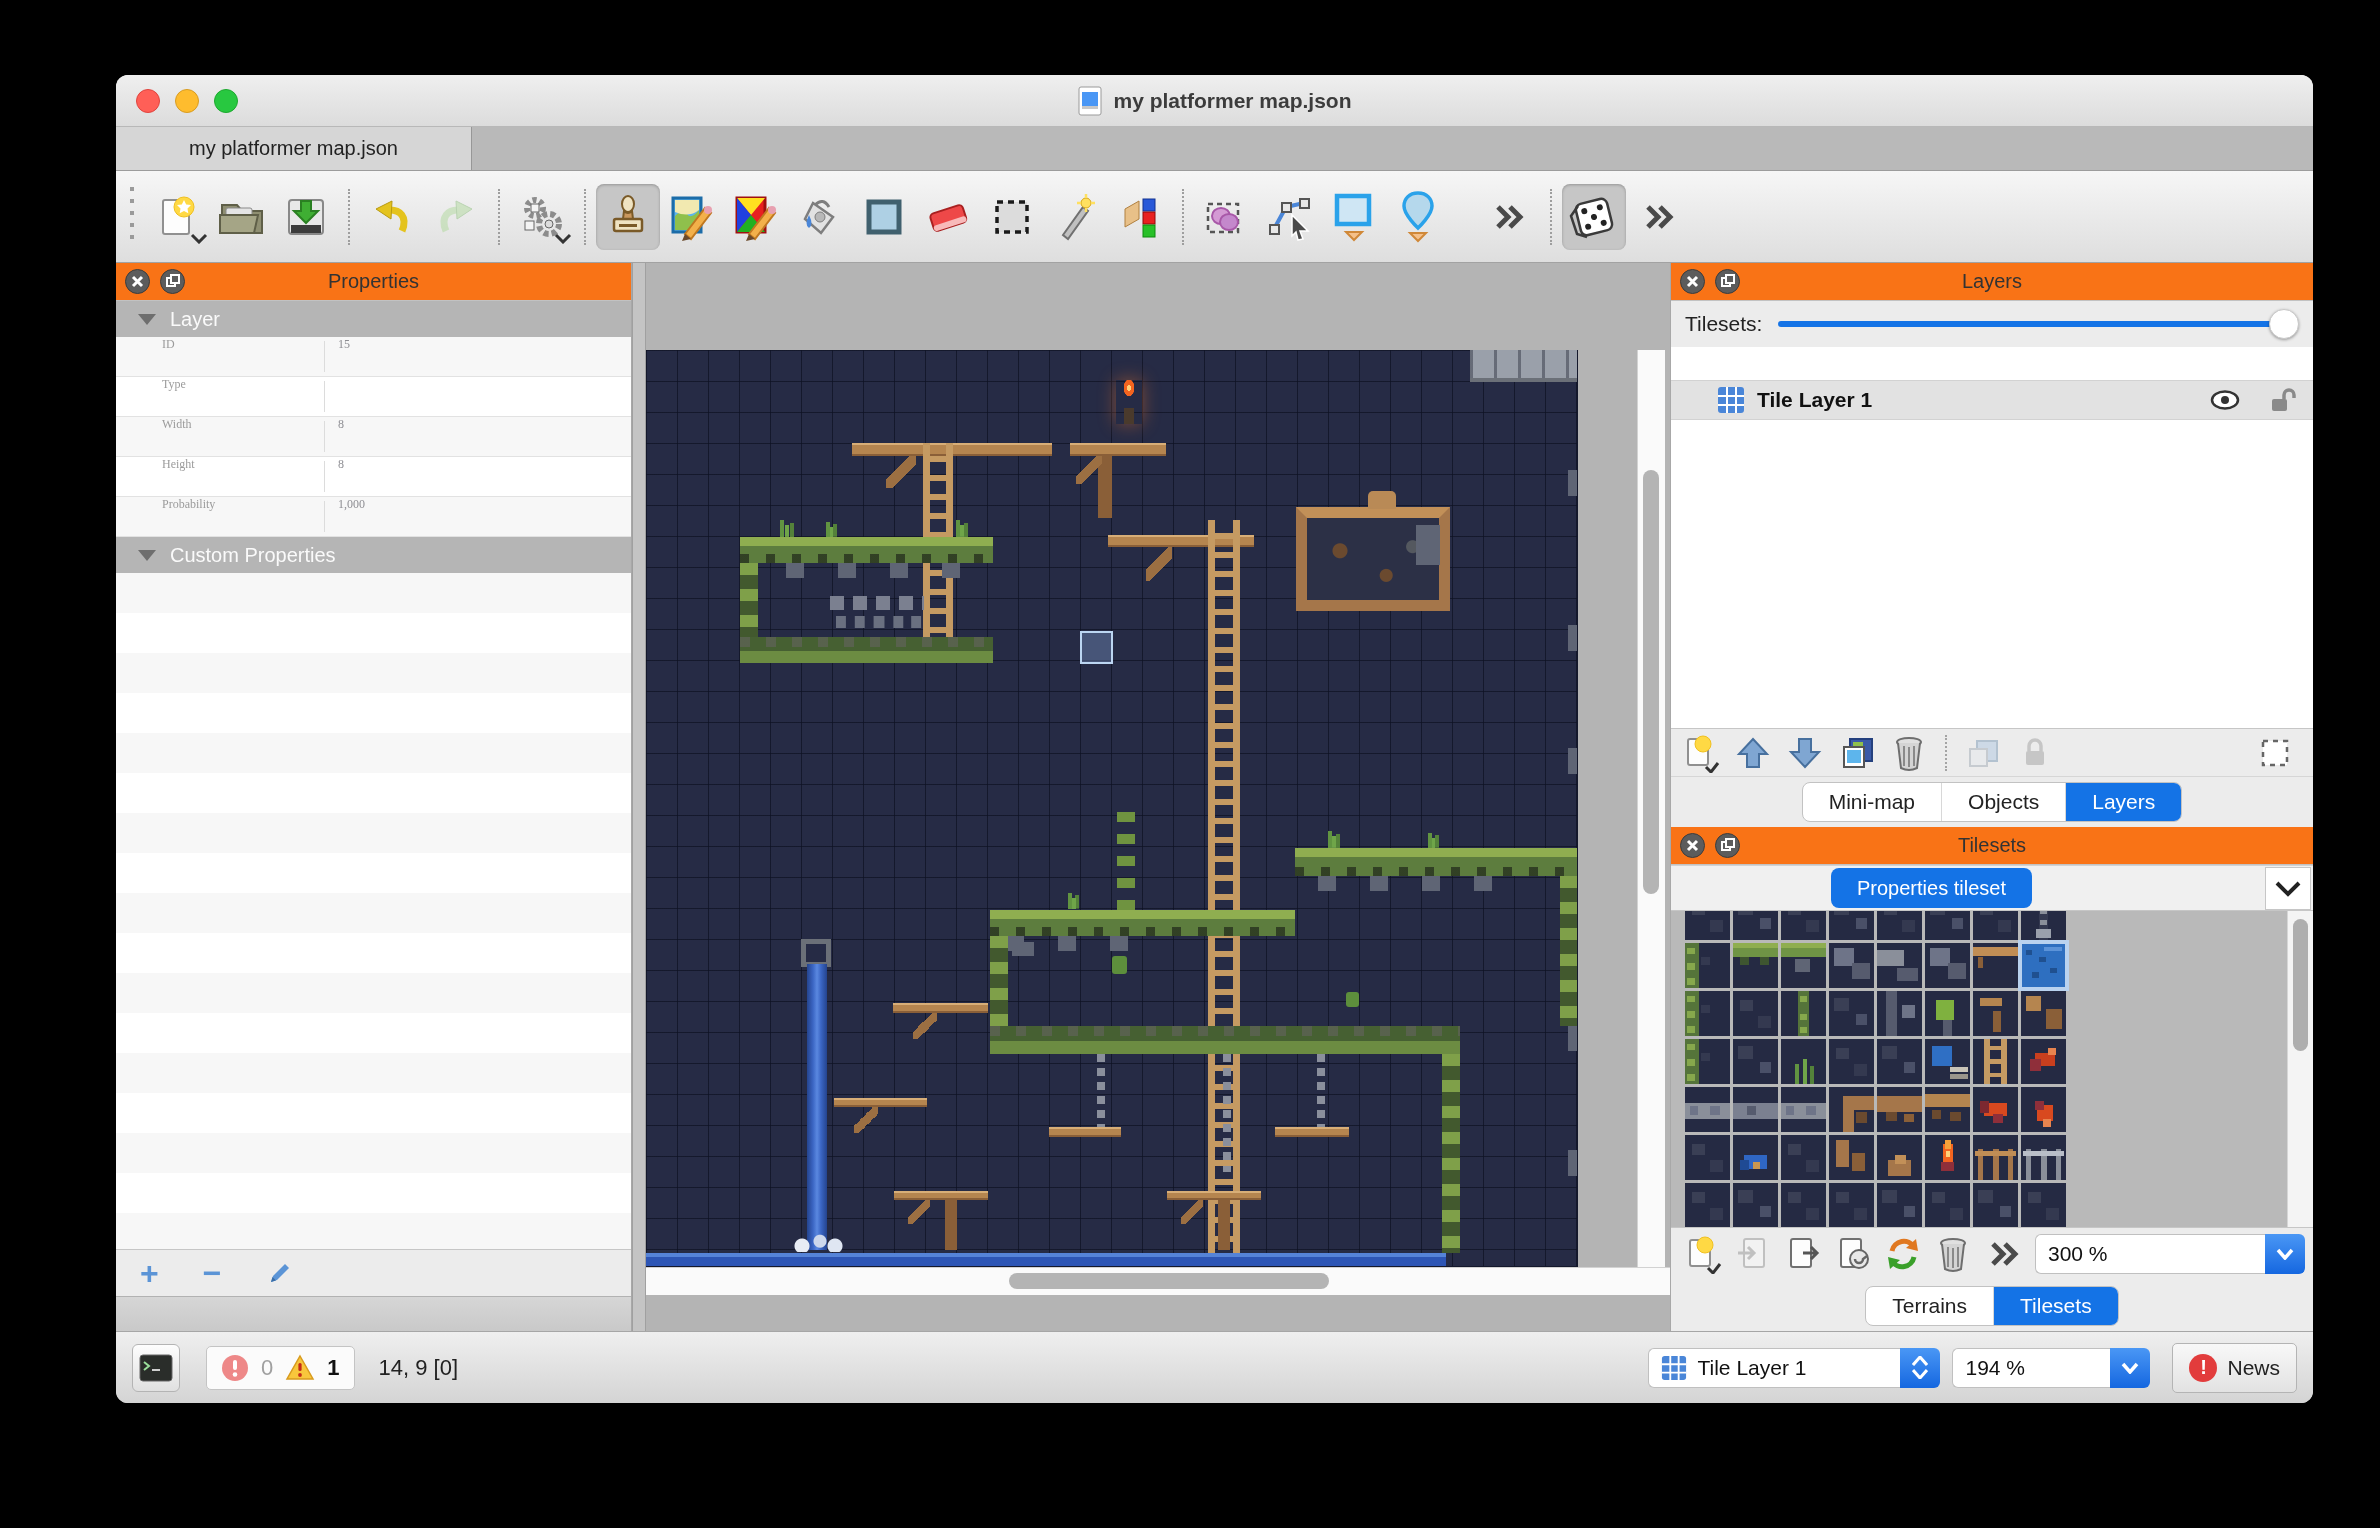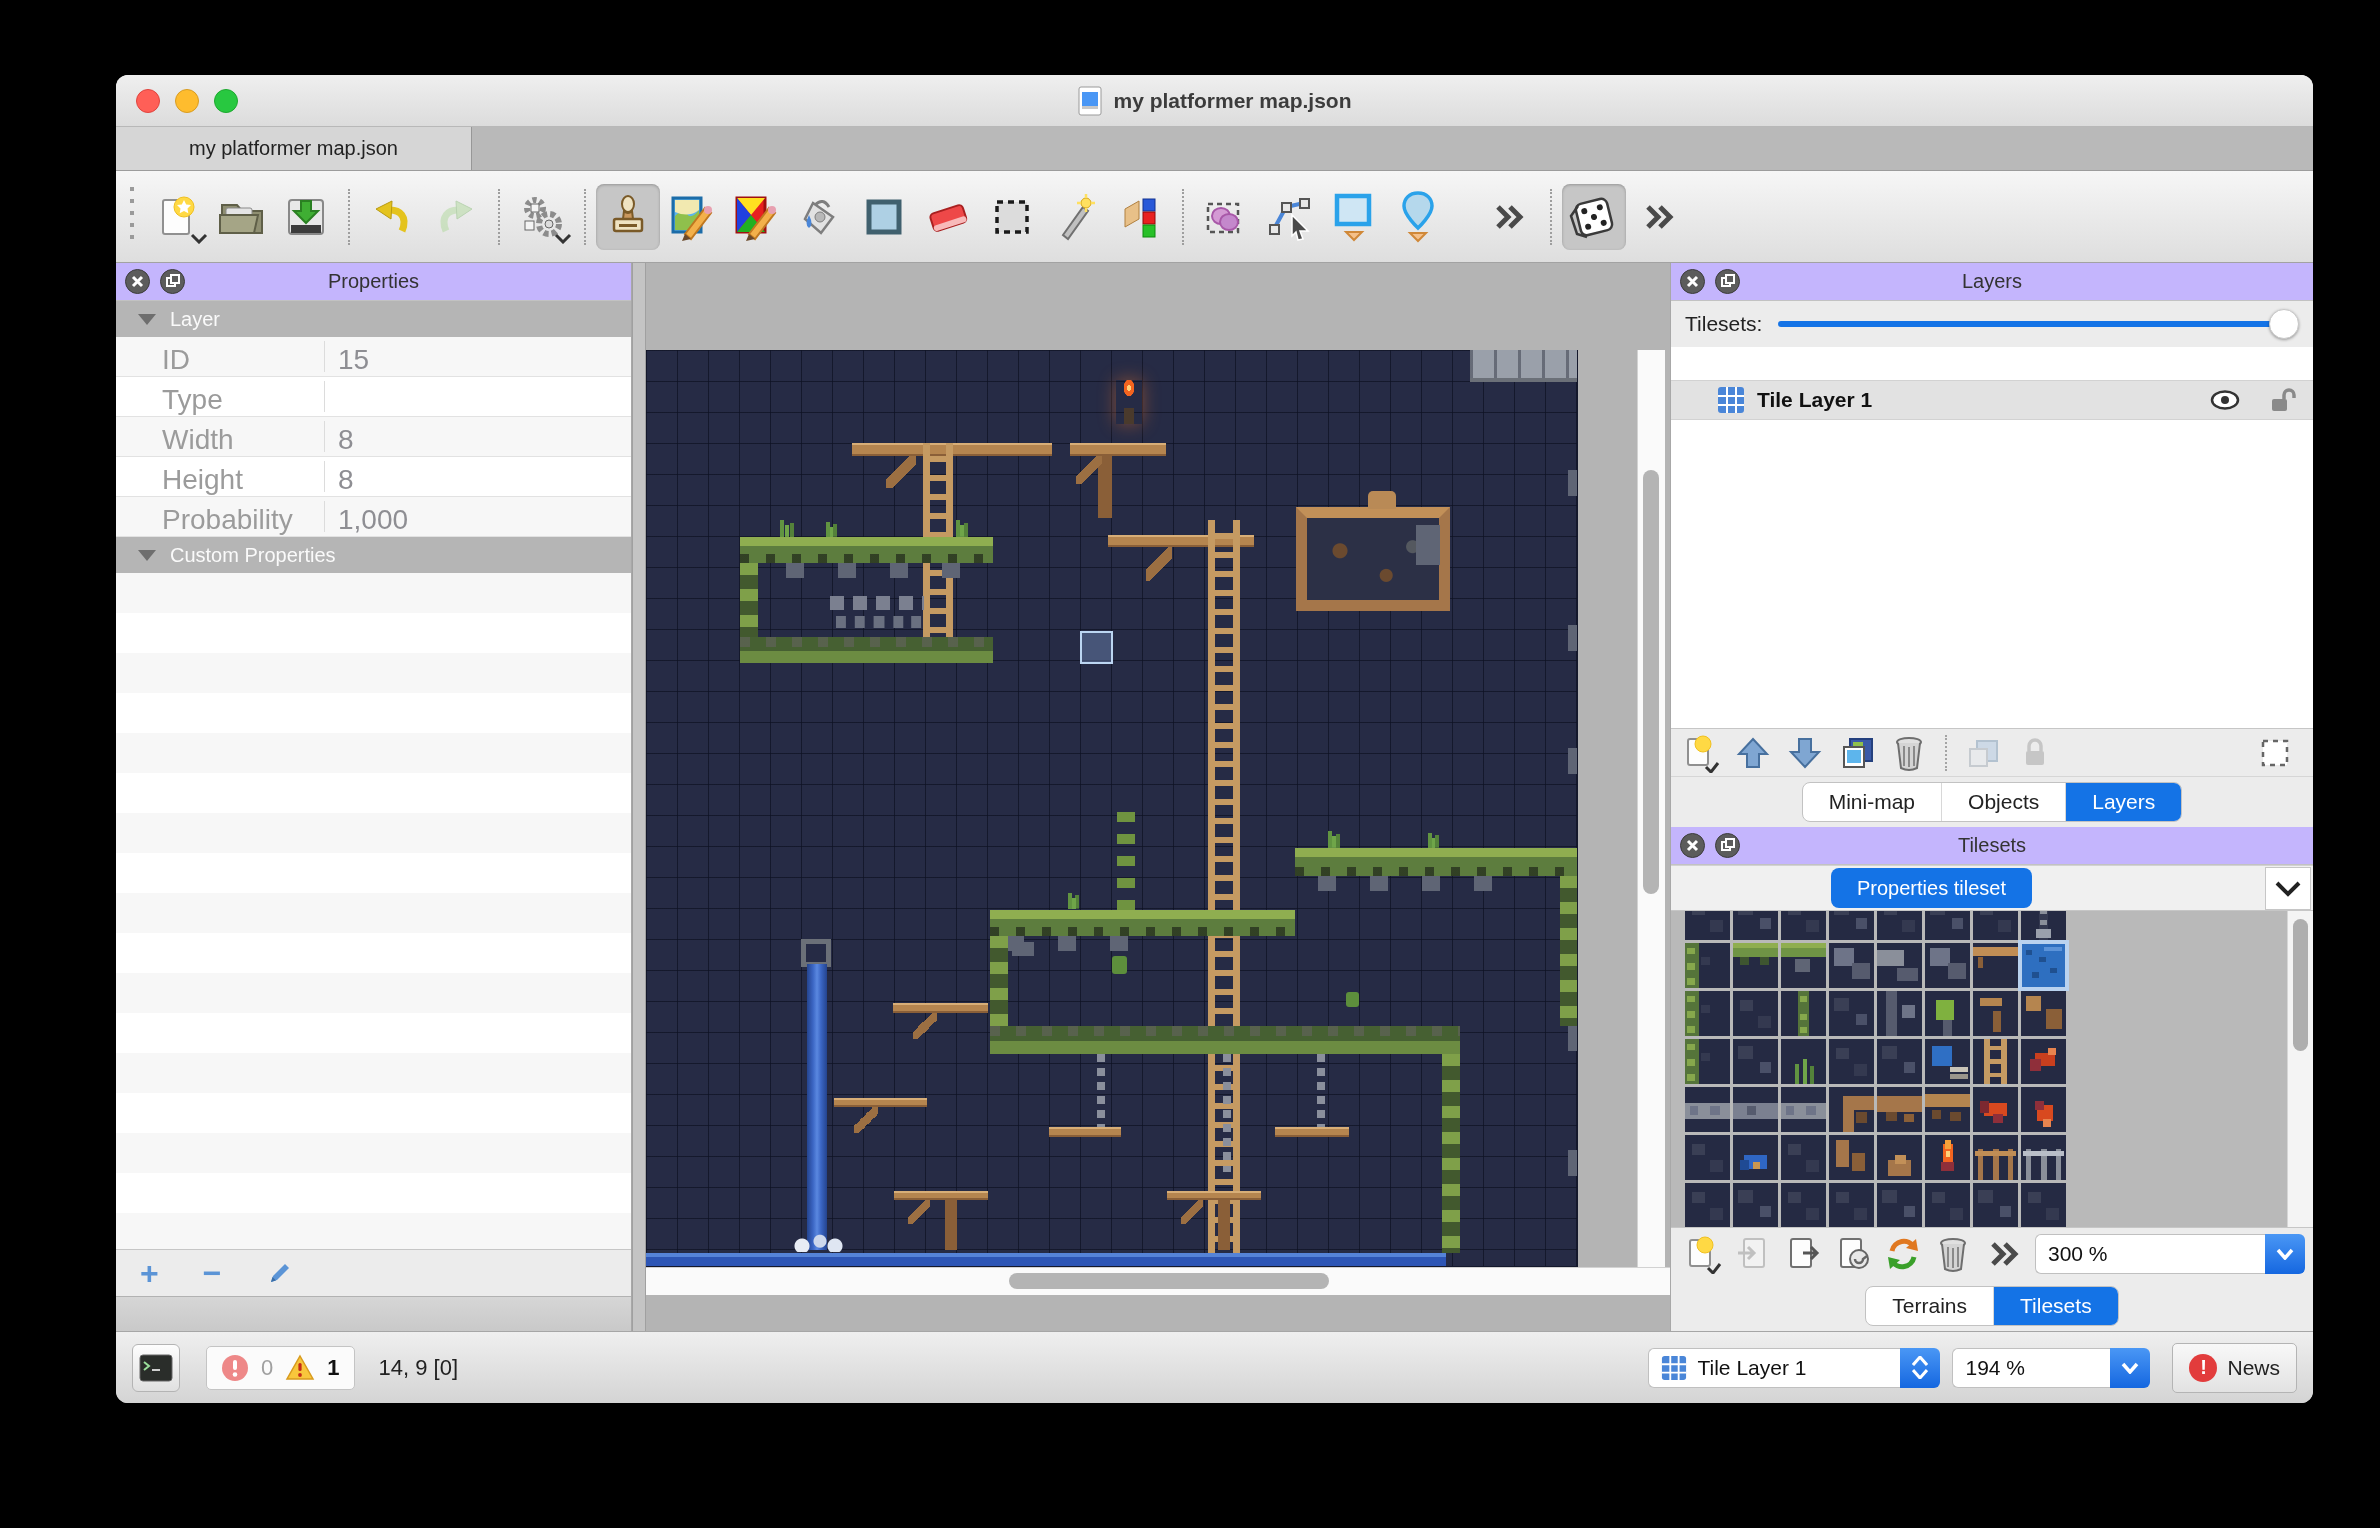--- a/index.html
+++ b/index.html
@@ -27,29 +27,29 @@
   .tbtn { width:64px; height:66px; border-radius:8px; display:flex; align-items:center; justify-content:center; position:relative; flex:none; }
   .tbtn.sel { background:#c6c6c6; box-shadow:inset 0 1px 3px rgba(0,0,0,.25); }
   .tbtn .chev { position:absolute; right:2px; bottom:6px; }
   .tsep { width:2px; height:56px; border-left:2px dotted #9e9e9e; margin:0 10px; flex:none; }
   .tgap { width:26px; flex:none; }
   .faded { opacity:.45; }
   
   .main { height:1068px; display:flex; flex:none; }
   
   .lpanel { width:516px; background:#ececec; border-right:1px solid #a8a8a8; display:flex; flex-direction:column; flex:none; }
-  .phead { height:38px; background:#c4b5fd; border-bottom:1px solid #c2c2c2; position:relative; display:flex; align-items:center; justify-content:center; font-size:20px; color:#333; flex:none; }
+  .phead { height:38px; background:#f97316; border-bottom:1px solid #c2c2c2; position:relative; display:flex; align-items:center; justify-content:center; font-size:20px; color:#333; flex:none; }
   .phead .hbtns { position:absolute; left:8px; top:5px; display:flex; gap:8px; }
   .colhead { height:34px; background:#f3f3f3; border-bottom:1px solid #cfcfcf; display:flex; align-items:center; font-size:20px; color:#444; position:relative; flex:none; }
   .colhead .c1 { padding-left:16px; width:208px; }
   .colhead .vline { position:absolute; left:208px; top:5px; bottom:5px; width:1px; background:#c8c8c8; }
   .colhead .c2 { padding-left:14px; }
   .secrow { height:36px; background:#b5b5b5; color:#fafafa; display:flex; align-items:center; font-size:20px; flex:none; }
   .secrow .tri { width:0; height:0; border-left:9px solid transparent; border-right:9px solid transparent; border-top:11px solid #6e6e6e; margin:0 14px 0 22px; }
-  .prow { height:40px; display:flex; align-items:flex-end; font-size:28px; border-bottom:1px solid #e2e2e2; position:relative; flex:none; }
+  .prow { height:40px; display:flex; align-items:flex-start; font-size:12px; border-bottom:1px solid #e2e2e2; position:relative; flex:none;font-family:Liberation Serif, serif; }
   .prow.odd { background:#f7f7f7; } .prow.even { background:#ffffff; }
   .prow .lab { width:208px; padding-left:46px; color:#9b9b9b; }
   .prow .val { padding-left:14px; color:#8e8e93; }
   .prow .vline { position:absolute; left:208px; top:4px; bottom:4px; width:1px; background:#dcdcdc; }
   .stripes { flex:1; background:repeating-linear-gradient(180deg,#f7f7f7 0 40px,#ffffff 40px 80px); border-bottom:1px solid #c6c6c6; }
   .pfooter { height:46px; background:#ececec; display:flex; align-items:center; gap:44px; padding-left:24px; flex:none; }
   .pm { color:#5b94d6; font-size:32px; font-weight:bold; line-height:1; }
   .lspacer { height:35px; background:linear-gradient(#d6d6d6,#c9c9c9); border-top:1px solid #b2b2b2; flex:none; }
   
   .splitter { width:14px; background:#c4c4c4; border-left:1px solid #a0a0a0; border-right:1px solid #a0a0a0; flex:none; }

